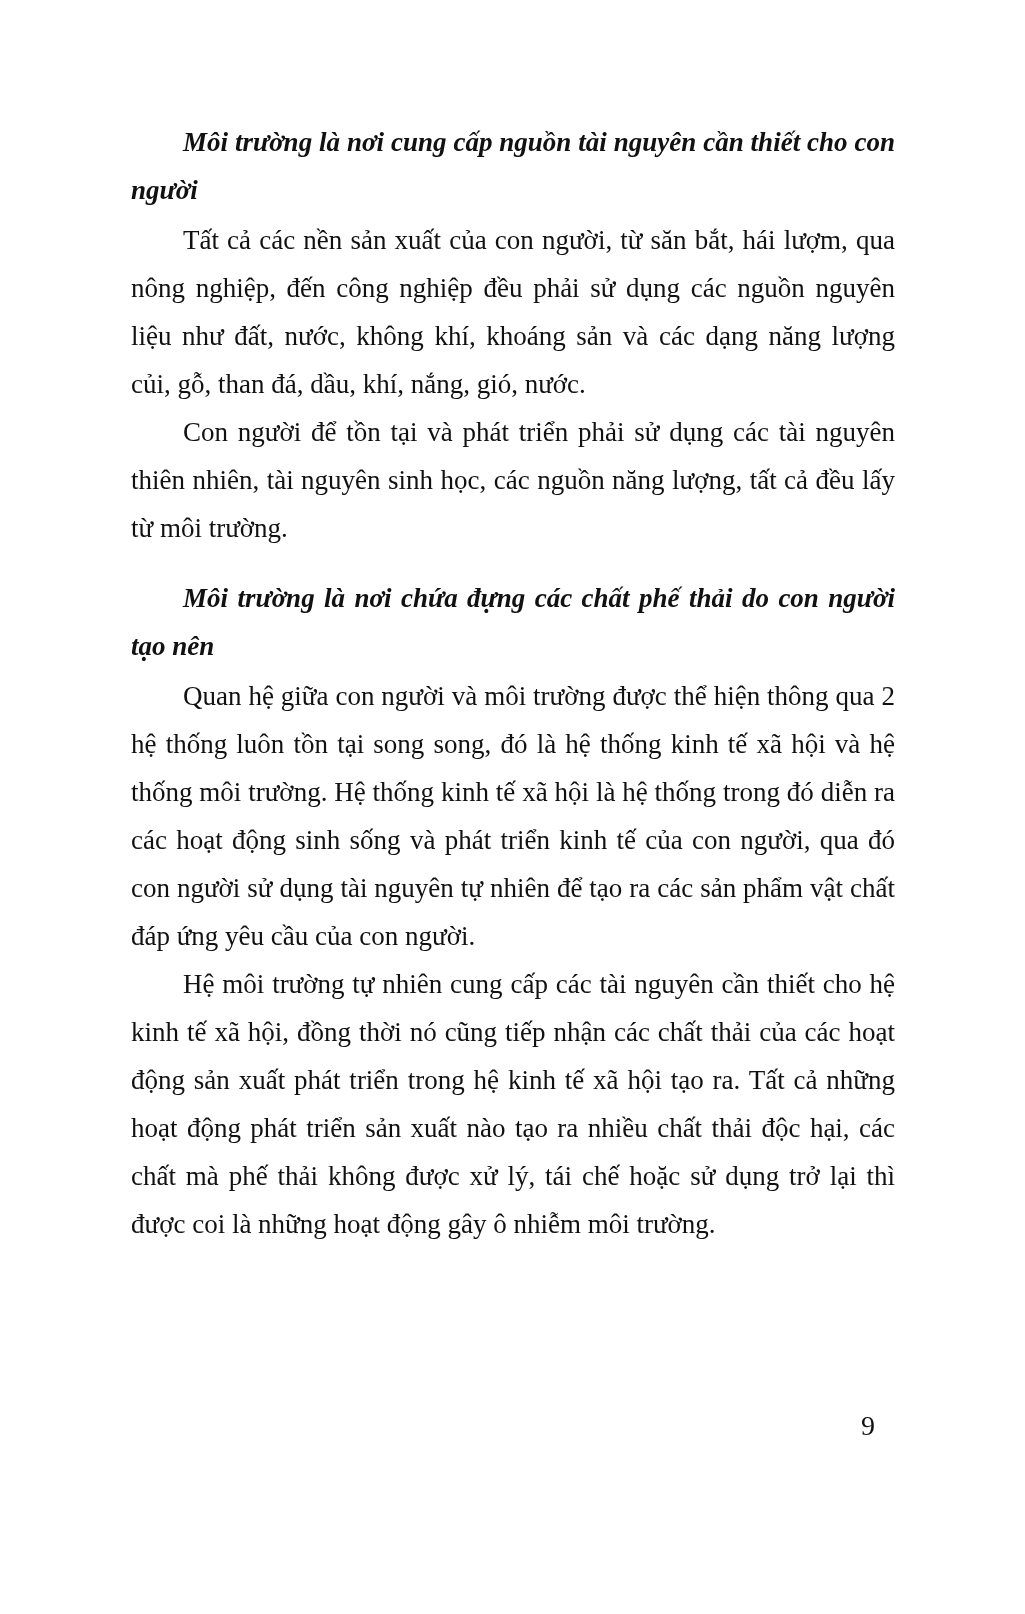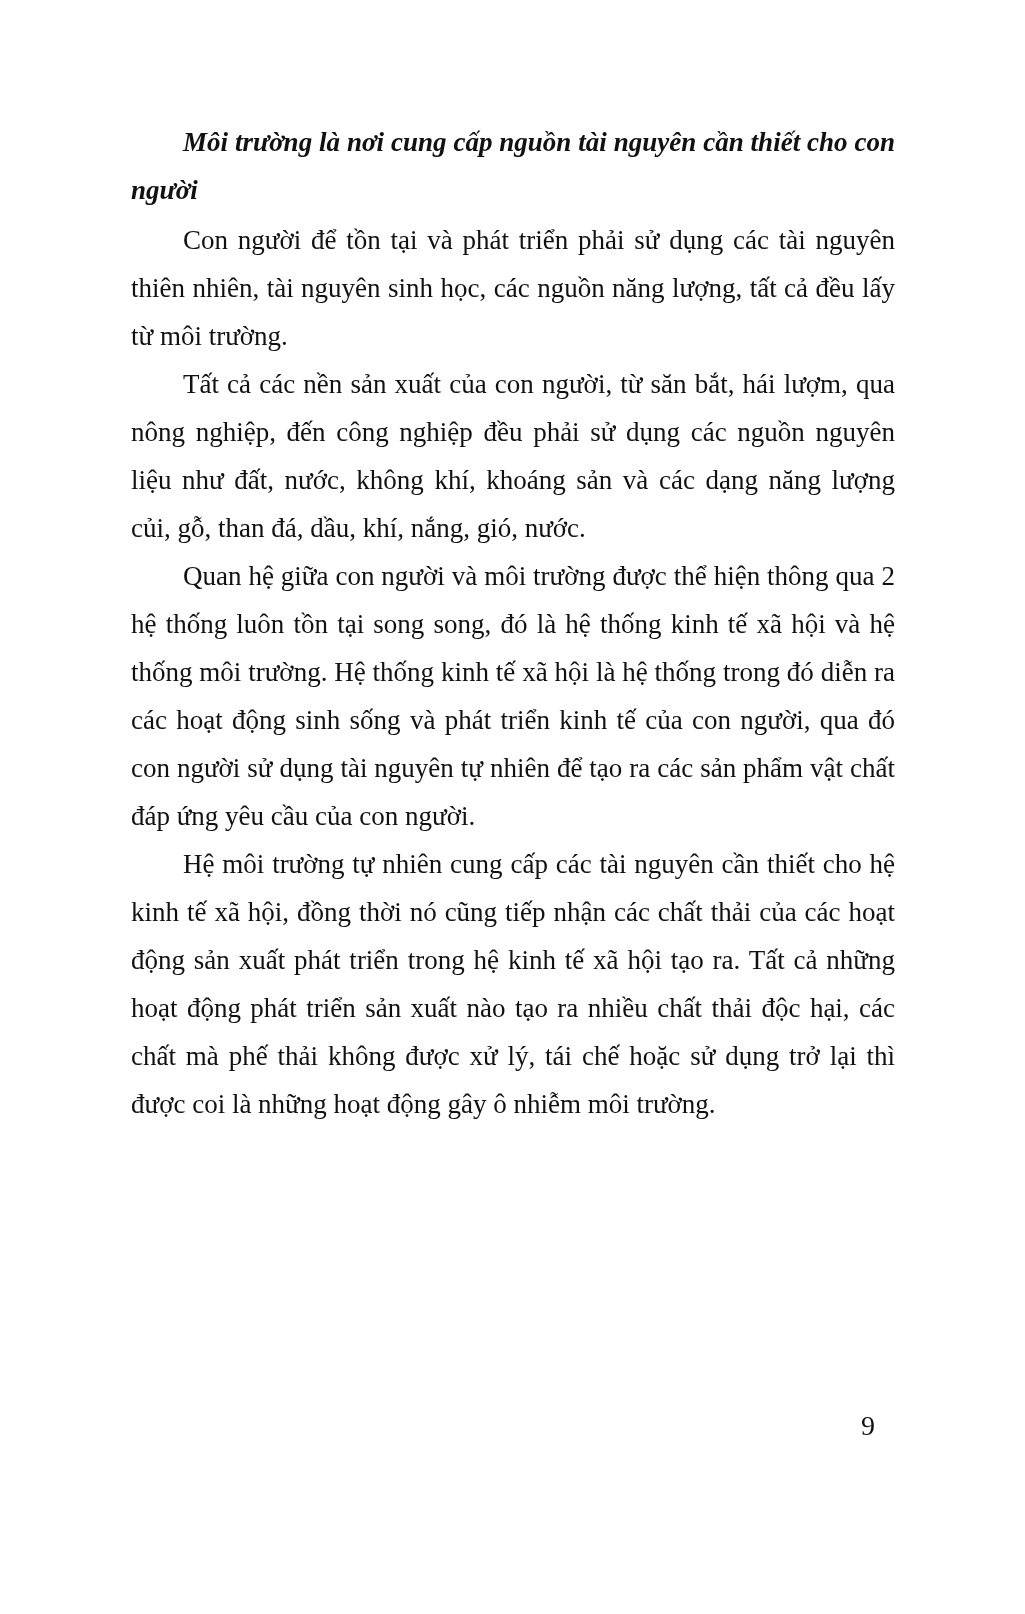--- a/index.html
+++ b/index.html
@@ -48,24 +48,25 @@
     line-height: 1;
     color: #111111;
   }
 </style>
 </head>
 <body>
 
 <div class="page">
   <h2 class="block heading">Môi trường là nơi cung cấp nguồn tài nguyên cần thiết cho con người</h2>
 
+  <p class="block">Tất cả các nền sản xuất của con người, từ săn bắt, hái lượm, qua nông nghiệp, đến công nghiệp đều phải sử dụng các nguồn nguyên liệu như đất, nước, không khí, khoáng sản và các dạng năng lượng củi, gỗ, than đá, dầu, khí, nắng, gió, nước.</p>
+
   <p class="block">Con người để tồn tại và phát triển phải sử dụng các tài nguyên thiên nhiên, tài nguyên sinh học, các nguồn năng lượng, tất cả đều lấy từ môi trường.</p>
 
-  <p class="block">Tất cả các nền sản xuất của con người, từ săn bắt, hái lượm, qua nông nghiệp, đến công nghiệp đều phải sử dụng các nguồn nguyên liệu như đất, nước, không khí, khoáng sản và các dạng năng lượng củi, gỗ, than đá, dầu, khí, nắng, gió, nước.</p>
-
+  <h2 class="block heading">Môi trường là nơi chứa đựng các chất phế thải do con người tạo nên</h2>
 
   <p class="block">Quan hệ giữa con người và môi trường được thể hiện thông qua 2 hệ thống luôn tồn tại song song, đó là hệ thống kinh tế xã hội và hệ thống môi trường. Hệ thống kinh tế xã hội là hệ thống trong đó diễn ra các hoạt động sinh sống và phát triển kinh tế của con người, qua đó con người sử dụng tài nguyên tự nhiên để tạo ra các sản phẩm vật chất đáp ứng yêu cầu của con người.</p>
 
   <p class="block">Hệ môi trường tự nhiên cung cấp các tài nguyên cần thiết cho hệ kinh tế xã hội, đồng thời nó cũng tiếp nhận các chất thải của các hoạt động sản xuất phát triển trong hệ kinh tế xã hội tạo ra. Tất cả những hoạt động phát triển sản xuất nào tạo ra nhiều chất thải độc hại, các chất mà phế thải không được xử lý, tái chế hoặc sử dụng trở lại thì được coi là những hoạt động gây ô nhiễm môi trường.</p>
 
 </div>
 
 <div class="page-number">9</div>
 
 </body></html>

